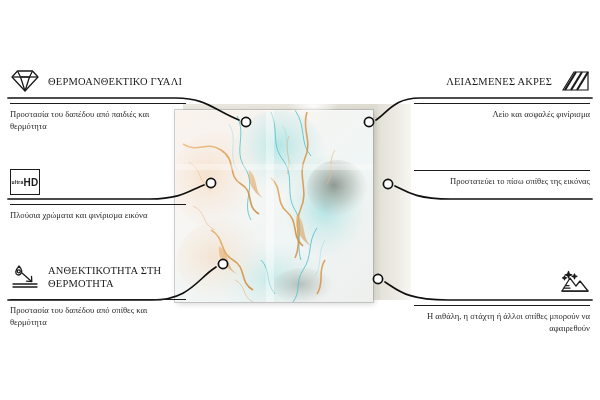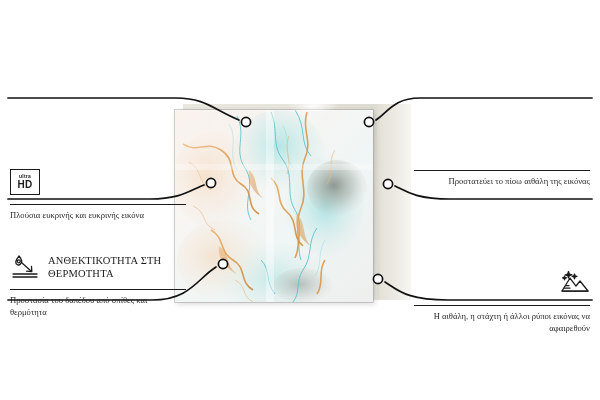--- a/index.html
+++ b/index.html
@@ -80,21 +80,21 @@
     font-size: 8.6px;
     line-height: 11.5px;
     color: #2a2a2a;
   }
 
   .ico { width: 30px; height: 30px; flex: 0 0 30px; display:flex; align-items:center; justify-content:center; }
   .ico svg { display:block; }
 
   .hdbox {
     width: 36px; height: 26px; border: 1.4px solid #1b1b1b; border-radius: 0;
-    display:flex; flex-direction:column; align-items:center; justify-content:center;
+    display:flex; flex-direction:row; align-items:center; justify-content:center;
     line-height: 1;
   }
   .hdbox .u { font-family:"Liberation Sans", sans-serif; font-size: 5px; font-weight:700; letter-spacing:.2px; color:#1b1b1b; }
   .hdbox .h { font-family:"Liberation Sans", sans-serif; font-size: 10px; font-weight:700; letter-spacing:.3px; color:#1b1b1b; margin-top:1px; }
 </style>
 </head>
 <body>
 
 <div id="stage">
 
@@ -201,73 +201,108 @@
     <g fill="#ffffff" stroke="#111111" stroke-width="1.7">
       <circle cx="246" cy="122" r="4.6"></circle>
       <circle cx="211" cy="183" r="4.6"></circle>
       <circle cx="223" cy="264" r="4.6"></circle>
       <circle cx="369" cy="122" r="4.6"></circle>
       <circle cx="388" cy="184" r="4.6"></circle>
       <circle cx="378" cy="279" r="4.6"></circle>
     </g>
   </svg>
 
+  <div class="feat left" style="top:64px">
+    <div class="feat-head">
+      <span class="ico">
+        <svg width="30" height="26" viewBox="0 0 30 26">
+          <g fill="none" stroke="#1b1b1b" stroke-width="1.3" stroke-linejoin="round">
+            <path d="M2 9 L7.5 3 L22.5 3 L28 9 L15 23 Z"></path>
+            <path d="M2 9 H28"></path>
+            <path d="M7.5 3 L10.5 9 L15 23"></path>
+            <path d="M22.5 3 L19.5 9 L15 23"></path>
+            <path d="M10.5 9 H19.5"></path>
+          </g>
+        </svg>
+      </span>
+      <span class="feat-title">ΘΕΡΜΟΑΝΘΕΚΤΙΚΟ ΓΥΑΛΙ</span>
+    </div>
+    <div class="rule"></div>
+    <div class="feat-desc">Προστασία του δαπέδου από παιδιές και θερμότητα</div>
+  </div>
 
   <div class="feat left" style="top:165px">
     <div class="feat-head">
       <span class="ico">
         <span class="hdbox">
           <span class="u">ultra</span>
           <span class="h">HD</span>
         </span>
       </span>
     </div>
     <div class="rule"></div>
-    <div class="feat-desc">Πλούσια ευκρινής και ευκρινής εικόνα</div>
-  </div>
-
-  <div class="feat left" style="top:250px">
+    <div class="feat-desc">Πλούσια χρώματα και φινίρισμα εικόνα</div>
+  </div>
+
+  <div class="feat left" style="top:260px">
     <div class="feat-head">
       <span class="ico">
         <svg width="30" height="28" viewBox="0 0 30 28">
           <g fill="none" stroke="#1b1b1b" stroke-width="1.3" stroke-linecap="round" stroke-linejoin="round">
             <path d="M9 3 C12 6.5 12.5 9 10.5 11 C8.5 13 5.5 11.8 5.8 8.6 C6 6.4 7.6 4.6 9 3Z"></path>
             <circle cx="8.8" cy="8.3" r="1.5"></circle>
             <path d="M12 10 L21 18"></path>
             <path d="M21.5 13.4 L21.8 18.6 L16.6 18.2"></path>
             <path d="M3 21 H27"></path>
             <path d="M3 24 H27"></path>
           </g>
         </svg>
       </span>
       <span class="feat-title">ΑΝΘΕΚΤΙΚΟΤΗΤΑ ΣΤΗ ΘΕΡΜΟΤΗΤΑ</span>
     </div>
     <div class="rule"></div>
     <div class="feat-desc">Προστασία του δαπέδου από σπίθες και θερμότητα</div>
   </div>
 
+  <div class="feat right" style="top:64px">
+    <div class="feat-head">
+      <span class="ico">
+        <svg width="28" height="24" viewBox="0 0 28 24">
+          <g stroke="#1b1b1b" stroke-width="2.1" stroke-linecap="butt">
+            <path d="M4 21 L15 3"></path>
+            <path d="M10 21 L21 3"></path>
+            <path d="M16 21 L27 3"></path>
+          </g>
+          <path d="M2 21 L13 3 L27 3 L27 21 Z" fill="none" stroke="#1b1b1b" stroke-width="1.2"></path>
+        </svg>
+      </span>
+      <span class="feat-title">ΛΕΙΑΣΜΕΝΕΣ ΑΚΡΕΣ</span>
+    </div>
+    <div class="rule"></div>
+    <div class="feat-desc">Λείο και ασφαλές φινίρισμα</div>
+  </div>
 
   <div class="feat right" style="top:165px">
     <div class="rule"></div>
-    <div class="feat-desc">Προστατεύει το πίσω αιθάλη της εικόνας</div>
+    <div class="feat-desc">Προστατεύει το πίσω σπίθες της εικόνας</div>
   </div>
 
   <div class="feat right" style="top:266px">
     <div class="feat-head">
       <span class="ico">
         <svg width="30" height="28" viewBox="0 0 30 28">
           <g fill="none" stroke="#1b1b1b" stroke-width="1.25" stroke-linejoin="round" stroke-linecap="round">
             <path d="M2 22 L10 9 L16 17 L20 12 L28 22 Z"></path>
             <path d="M2 22 H28"></path>
             <path d="M4 19 L10 19"></path>
             <path d="M5.5 16.5 L9 16.5"></path>
             <path d="M8.5 2.5 L9.3 5 L11.8 5.8 L9.3 6.6 L8.5 9 L7.7 6.6 L5.2 5.8 L7.7 5 Z" fill="#1b1b1b"></path>
             <path d="M14.5 5 L15.1 6.8 L16.9 7.4 L15.1 8 L14.5 9.8 L13.9 8 L12.1 7.4 L13.9 6.8 Z" fill="#1b1b1b"></path>
             <path d="M4.5 7 L5 8.4 L6.4 8.9 L5 9.4 L4.5 10.8 L4 9.4 L2.6 8.9 L4 8.4 Z" fill="#1b1b1b"></path>
           </g>
         </svg>
       </span>
     </div>
     <div class="rule"></div>
-    <div class="feat-desc">Η αιθάλη, η στάχτη ή άλλοι ρύποι εικόνας να αφαιρεθούν</div>
+    <div class="feat-desc">Η αιθάλη, η στάχτη ή άλλοι σπίθες μπορούν να αφαιρεθούν</div>
   </div>
 
 </div>
 
 </body></html>

